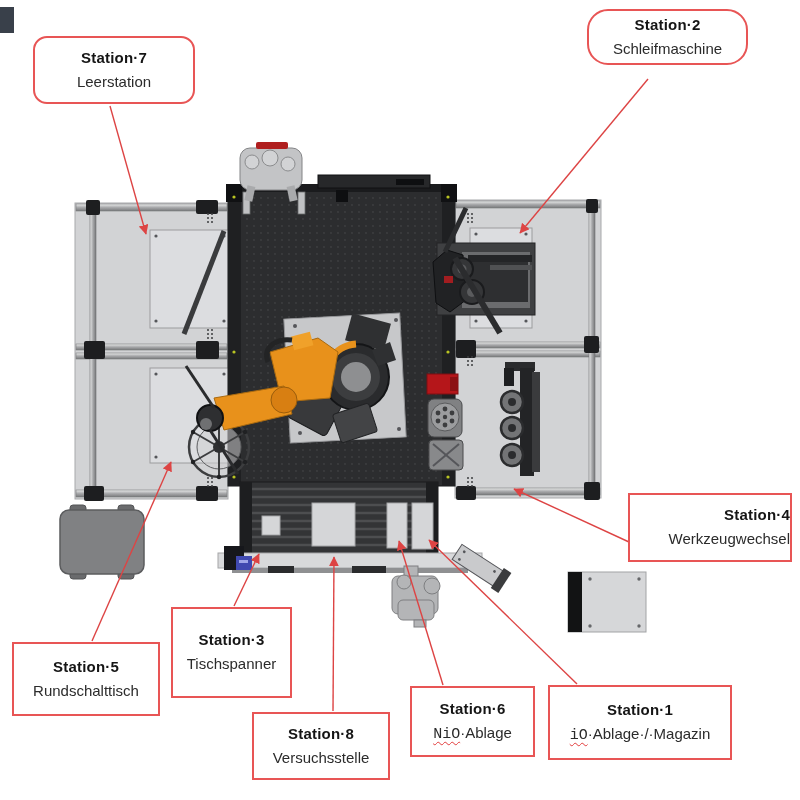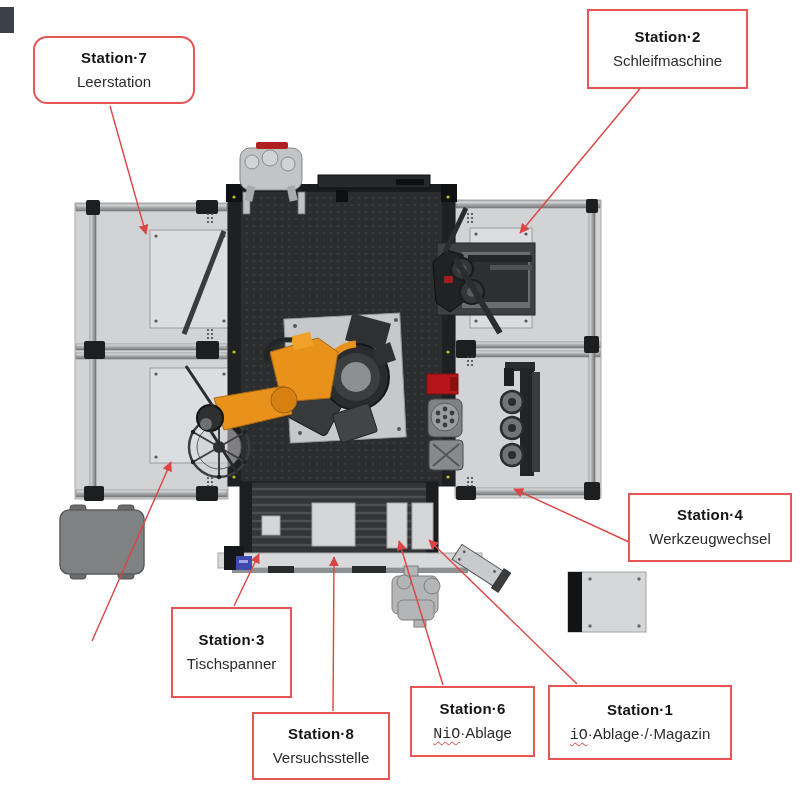--- a/index.html
+++ b/index.html
@@ -328,30 +328,34 @@
       <line x1="443" y1="685" x2="399" y2="541" marker-end="url(#arr)"></line>
       <line x1="577" y1="684" x2="429" y2="540" marker-end="url(#arr)"></line>
     </g>
   </svg>
 
   <div class="label-box" style="left:33px; top:36px; width:162px; height:68px;border-radius:14px;">
     <div class="st-name">Station·7</div>
     <div class="st-sub"><span class="mark"></span><span>Leerstation</span></div>
   </div>
 
-  <div class="label-box" style="left:587px; top:9px; width:161px; height:80px;">
+  <div class="label-box" style="left:587px; top:9px; width:161px; height:56px;border-radius:21px;">
     <div class="st-name">Station·2</div>
     <div class="st-sub"><span class="mark"></span><span>Schleifmaschine</span></div>
   </div>
 
-  <div class="label-box" style="left:628px; top:493px; width:164px; height:69px;">
+  <div class="label-box" style="left:628px; top:493px; width:164px; height:69px;align-items:flex-end;">
     <div class="st-name">Station·4</div>
     <div class="st-sub"><span class="mark"></span><span>Werkzeugwechsel</span></div>
   </div>
 
+  <div class="label-box" style="left:12px; top:642px; width:148px; height:74px;">
+    <div class="st-name">Station·5</div>
+    <div class="st-sub"><span class="mark"></span><span>Rundschalttisch</span></div>
+  </div>
 
   <div class="label-box" style="left:171px; top:607px; width:121px; height:91px;">
     <div class="st-name">Station·3</div>
     <div class="st-sub"><span class="mark"></span><span>Tischspanner</span></div>
   </div>
 
   <div class="label-box" style="left:252px; top:712px; width:138px; height:68px;">
     <div class="st-name">Station·8</div>
     <div class="st-sub"><span class="mark"></span><span>Versuchsstelle</span></div>
   </div>

